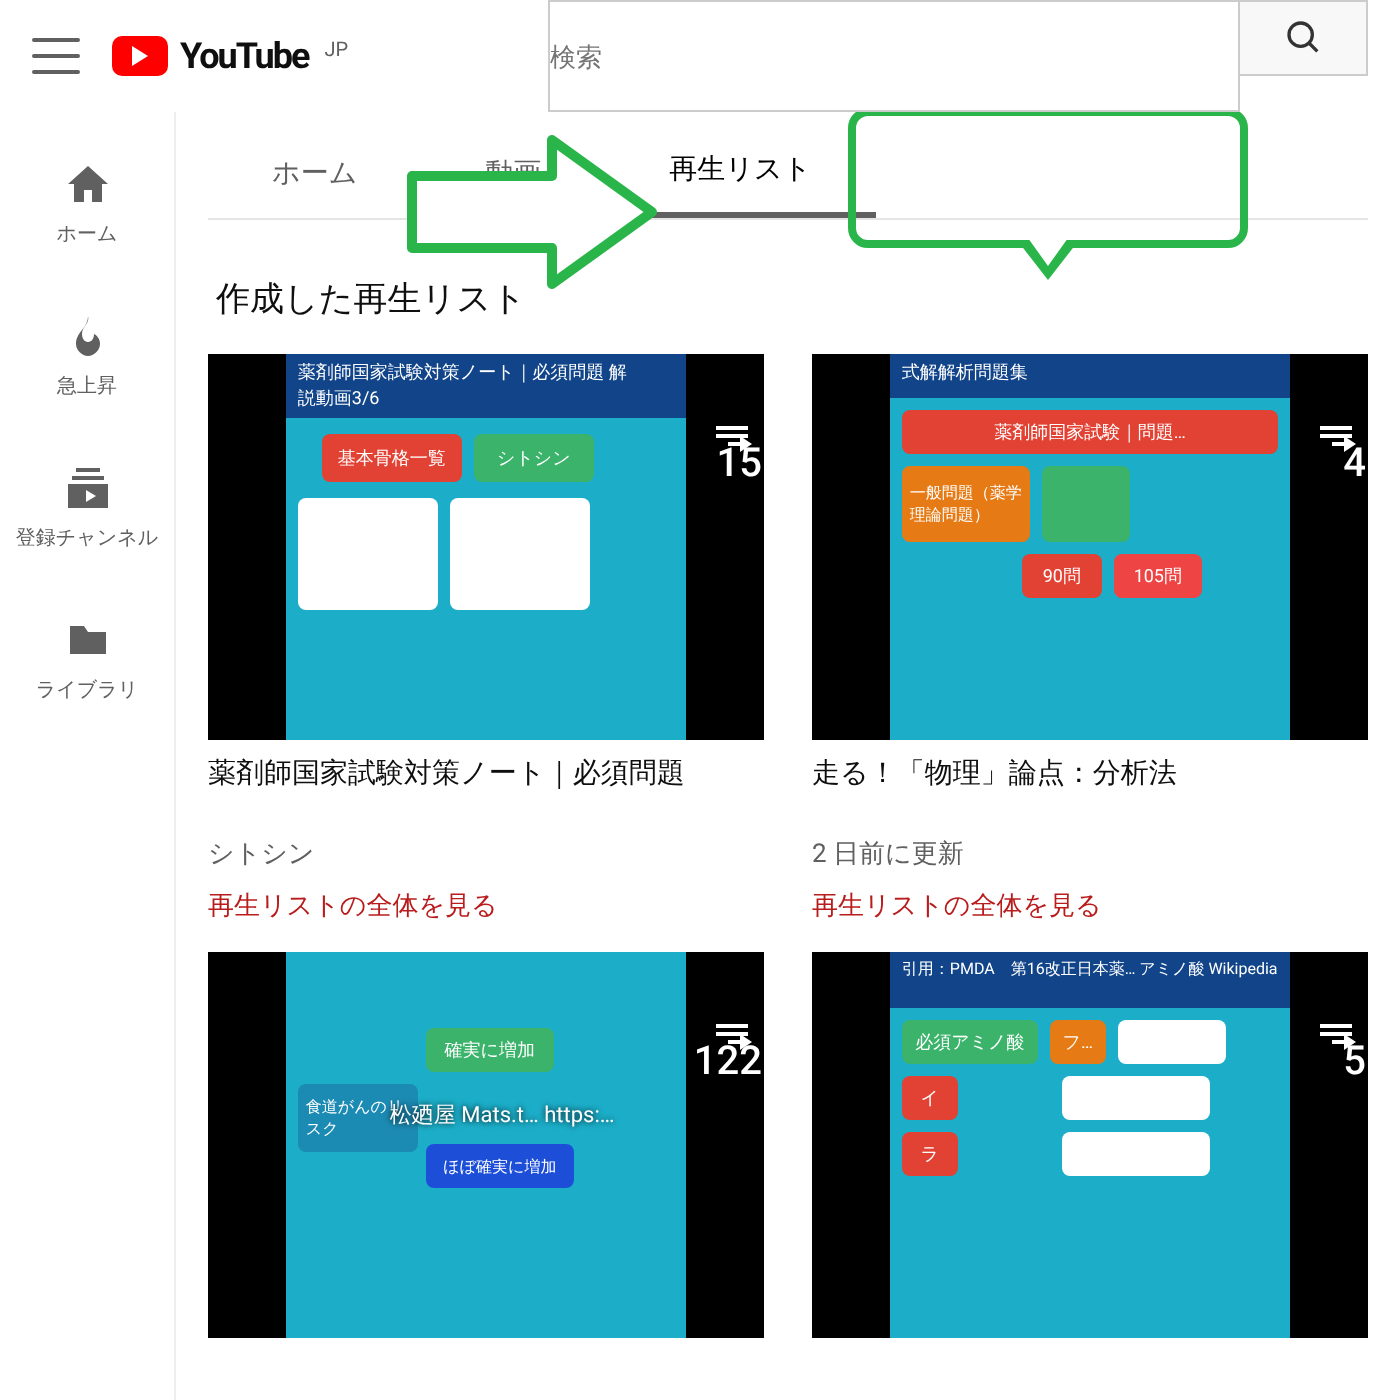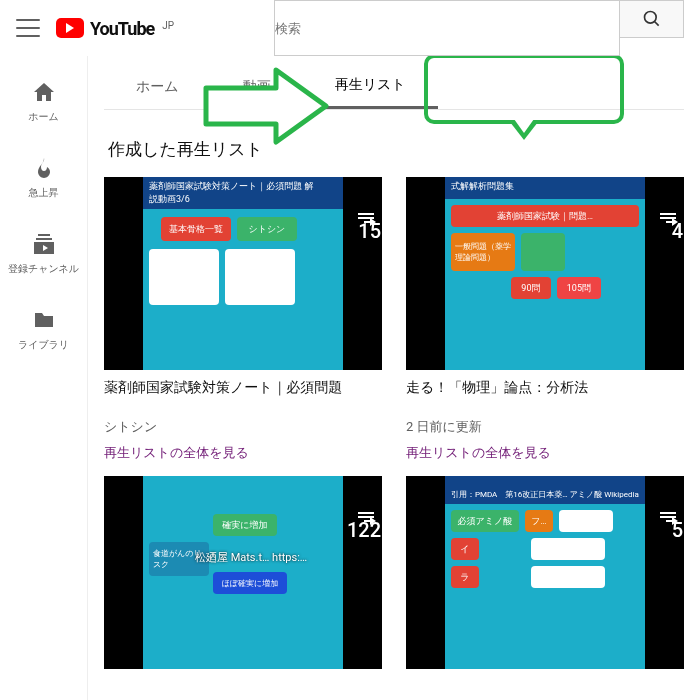--- a/index.html
+++ b/index.html
@@ -32,21 +32,21 @@
   .thumb-inner{position:absolute;left:14%;right:14%;top:0;bottom:0;background:#1caec9;}
   .tile-row{position:absolute;display:flex;gap:6px;border-radius:11px;}
   .tile{border-radius:4px;display:flex;align-items:center;justify-content:center;font-size:9px;color:#fff;padding:4px;}
   .count-badge{position:absolute;top:6px;right:1px;color:#fff;font-size:20px;font-weight:500;text-shadow:0 0 3px rgba(0,0,0,.6);margin-top:36px;}
   .pl-icon{position:absolute;top:36px;right:8px;display:flex;flex-direction:column;align-items:flex-end;gap:2px;}
   .pl-icon span{width:16px;height:2px;background:#fff;}
   .pl-icon span:nth-child(3){width:10px;}
   .pl-icon::after{content:"";position:absolute;right:-2px;bottom:-3px;border-left:6px solid #fff;border-top:4px solid transparent;border-bottom:4px solid transparent;}
   .card-title{font-size:14px;line-height:1.4;margin-top:8px;min-height:34px;}
   .card-sub{font-size:13px;color:#606060;margin-top:6px;}
-  .card-link{font-size:13px;color:#701a75;margin-top:8px;cursor:pointer;}
+  .card-link{font-size:13px;color:#b91c1c;margin-top:8px;cursor:pointer;}
   
   .anno-arrow{position:absolute;left:92px;top:-6px;width:146px;height:98px;pointer-events:none;}
   .anno-arrow svg{width:100%;height:100%;}
   .anno-highlight{position:absolute;left:320px;top:-10px;width:200px;height:70px;border:4px solid #2ab54a;border-radius:10px;pointer-events:none;}
   .anno-highlight::after{content:"";position:absolute;left:50%;bottom:-20px;transform:translateX(-50%);border-top:18px solid #2ab54a;border-left:14px solid transparent;border-right:14px solid transparent;}
   .anno-highlight::before{content:"";position:absolute;left:50%;bottom:-13px;transform:translateX(-50%);border-top:14px solid #fff;border-left:10px solid transparent;border-right:10px solid transparent;z-index:1;}
 </style>
 </head>
 <body>
 
@@ -192,21 +192,21 @@
               <span></span>
               <span></span>
               <span></span>
             </div>
         </div>
       </div>
 
       <div class="card">
         <div class="thumb">
           <div class="thumb-inner">
-            <div style="position:absolute;top:0;left:0;right:0;height:28px;background:#148;color:#fff;font-size:8px;padding:13px 6px;">引用：PMDA　第16改正日本薬… アミノ酸 Wikipedia</div>
+            <div style="position:absolute;top:0;left:0;right:0;height:28px;background:#148;color:#fff;font-size:8px;padding:3px 6px;">引用：PMDA　第16改正日本薬… アミノ酸 Wikipedia</div>
             <div class="tile-row" style="top:34px;left:6px;">
               <div class="tile" style="background:#3bb36a;width:68px;height:22px;">必須アミノ酸</div>
               <div class="tile" style="background:#e67a14;width:28px;height:22px;">フ…</div>
               <div class="tile" style="background:#fff;width:54px;height:22px;"></div>
             </div>
             <div class="tile-row" style="top:62px;left:6px;">
               <div class="tile" style="background:#e24234;width:28px;height:22px;">イ</div>
               <div style="width:40px"></div>
               <div class="tile" style="background:#fff;width:74px;height:22px;"></div>
             </div>

